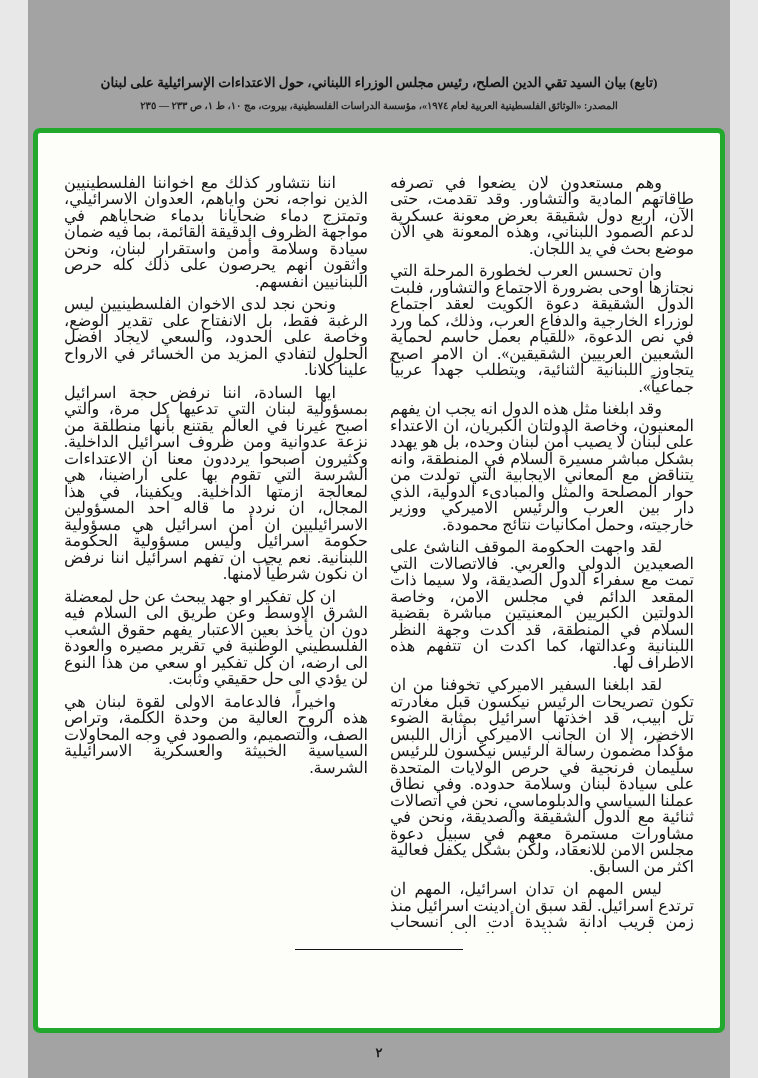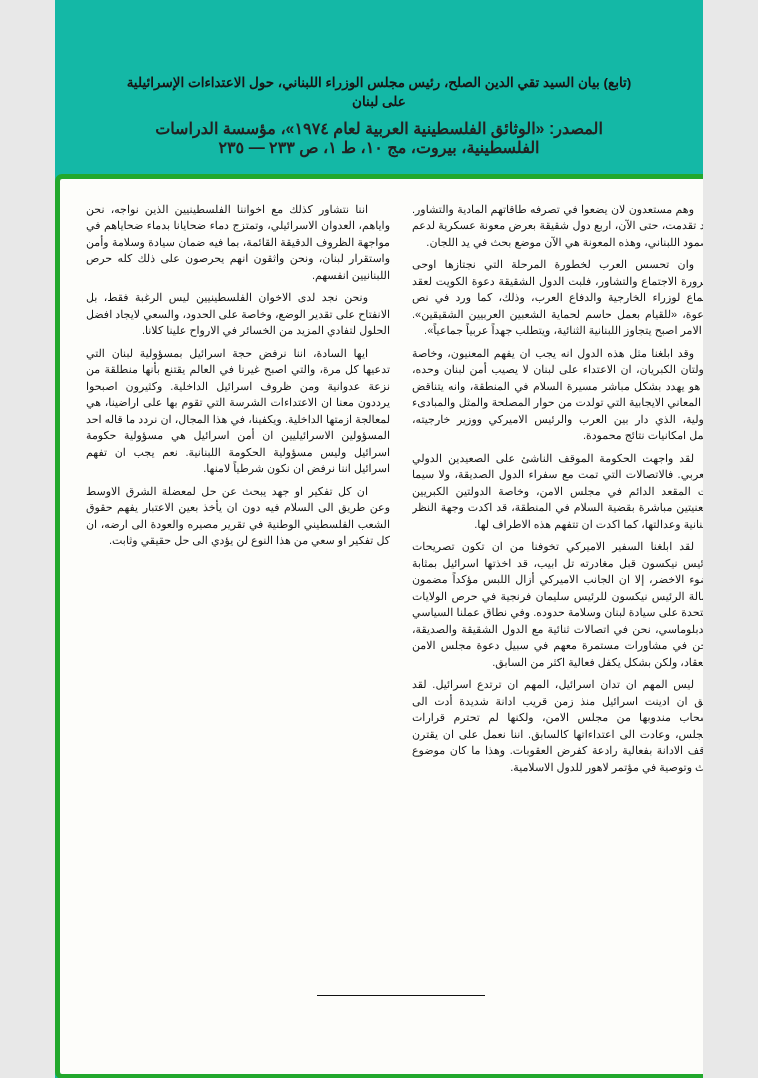--- a/index.html
+++ b/index.html
@@ -2,43 +2,43 @@
 <html lang="ar"><head>
 <meta charset="utf-8">
 <style>
   html, body {
     margin: 0;
     padding: 0;
     background: #e8e8e8;
   }
   .page {
     position: relative;
-    width: 648px;
+    width: 702px;
     height: 1078px;
     margin: 0 auto;
-    background: #14b8a6;
-    font-family: Liberation Sans, sans-serif;
+    background: #a3a3a3;
+    font-family: Liberation Serif, serif;
     color: #161616;
     box-sizing: border-box;
     overflow: hidden;
   }
   .doc-header {
     direction: rtl;
     text-align: center;
     padding-top: 74px;
   }
   .doc-title {
     margin: 0 60px;
     font-size: 13.5px;
     font-weight: bold;
     line-height: 1.4;
   }
   .doc-source {
     margin: 7px 70px 0;
-    font-size: 16px;
+    font-size: 10px;
     font-weight: bold;
     color: #222;
   }
   .green-box {
     box-sizing: border-box;
     width: 692px;
     height: 905px;
     margin: 17px auto 0;
     border: 5px solid #22a82c;
     border-radius: 7px;
@@ -49,23 +49,24 @@
   .columns {
     direction: rtl;
     display: flex;
     gap: 22px;
     height: 778px;
     overflow: hidden;
   }
   .column {
     flex: 1 1 0;
     text-align: justify;
-    font-size: 11px;
+    font-size: 16px;
     line-height: 16.5px;
     overflow: hidden;
+    margin-top: 20px;
   }
   .column p {
     margin: 0 0 6px;
     text-indent: 2em;
   }
   .end-rule {
     width: 168px;
     height: 0;
     border-top: 1.5px solid #111;
     margin: 16px auto 0;
@@ -99,20 +100,21 @@
         <p>لقد واجهت الحكومة الموقف الناشئ على الصعيدين الدولي والعربي. فالاتصالات التي تمت مع سفراء الدول الصديقة، ولا سيما ذات المقعد الدائم في مجلس الامن، وخاصة الدولتين الكبريين المعنيتين مباشرة بقضية السلام في المنطقة، قد اكدت وجهة النظر اللبنانية وعدالتها، كما اكدت ان تتفهم هذه الاطراف لها.</p>
         <p>لقد ابلغنا السفير الاميركي تخوفنا من ان تكون تصريحات الرئيس نيكسون قبل مغادرته تل ابيب، قد اخذتها اسرائيل بمثابة الضوء الاخضر، إلا ان الجانب الاميركي أزال اللبس مؤكداً مضمون رسالة الرئيس نيكسون للرئيس سليمان فرنجية في حرص الولايات المتحدة على سيادة لبنان وسلامة حدوده. وفي نطاق عملنا السياسي والدبلوماسي، نحن في اتصالات ثنائية مع الدول الشقيقة والصديقة، ونحن في مشاورات مستمرة معهم في سبيل دعوة مجلس الامن للانعقاد، ولكن بشكل يكفل فعالية اكثر من السابق.</p>
         <p>ليس المهم ان تدان اسرائيل، المهم ان ترتدع اسرائيل. لقد سبق ان ادينت اسرائيل منذ زمن قريب ادانة شديدة أدت الى انسحاب مندوبها من مجلس الامن، ولكنها لم تحترم قرارات المجلس، وعادت الى اعتداءاتها كالسابق. اننا نعمل على ان يقترن موقف الادانة بفعالية رادعة كفرض العقوبات. وهذا ما كان موضوع بحث وتوصية في مؤتمر لاهور للدول الاسلامية.</p>
       </div>
 
       <div class="column" dir="rtl" lang="ar">
         <p>اننا نتشاور كذلك مع اخواننا الفلسطينيين الذين نواجه، نحن واياهم، العدوان الاسرائيلي، وتمتزج دماء ضحايانا بدماء ضحاياهم في مواجهة الظروف الدقيقة القائمة، بما فيه ضمان سيادة وسلامة وأمن واستقرار لبنان، ونحن واثقون انهم يحرصون على ذلك كله حرص اللبنانيين انفسهم.</p>
         <p>ونحن نجد لدى الاخوان الفلسطينيين ليس الرغبة فقط، بل الانفتاح على تقدير الوضع، وخاصة على الحدود، والسعي لايجاد افضل الحلول لتفادي المزيد من الخسائر في الارواح علينا كلانا.</p>
         <p>ايها السادة، اننا نرفض حجة اسرائيل بمسؤولية لبنان التي تدعيها كل مرة، والتي اصبح غيرنا في العالم يقتنع بأنها منطلقة من نزعة عدوانية ومن ظروف اسرائيل الداخلية. وكثيرون اصبحوا يرددون معنا ان الاعتداءات الشرسة التي تقوم بها على اراضينا، هي لمعالجة ازمتها الداخلية. ويكفينا، في هذا المجال، ان نردد ما قاله احد المسؤولين الاسرائيليين ان أمن اسرائيل هي مسؤولية حكومة اسرائيل وليس مسؤولية الحكومة اللبنانية. نعم يجب ان تفهم اسرائيل اننا نرفض ان نكون شرطياً لامنها.</p>
         <p>ان كل تفكير او جهد يبحث عن حل لمعضلة الشرق الاوسط وعن طريق الى السلام فيه دون ان يأخذ بعين الاعتبار يفهم حقوق الشعب الفلسطيني الوطنية في تقرير مصيره والعودة الى ارضه، ان كل تفكير او سعي من هذا النوع لن يؤدي الى حل حقيقي وثابت.</p>
+        <p>واخيراً، فالدعامة الاولى لقوة لبنان هي هذه الروح العالية من وحدة الكلمة، وتراص الصف، والتصميم، والصمود في وجه المحاولات السياسية الخبيثة والعسكرية الاسرائيلية الشرسة.</p>
       </div>
 
     </div>
 
     <div class="end-rule"></div>
   </main>
 
   <footer class="page-footer">
     <span class="page-number">٢</span>
   </footer>

